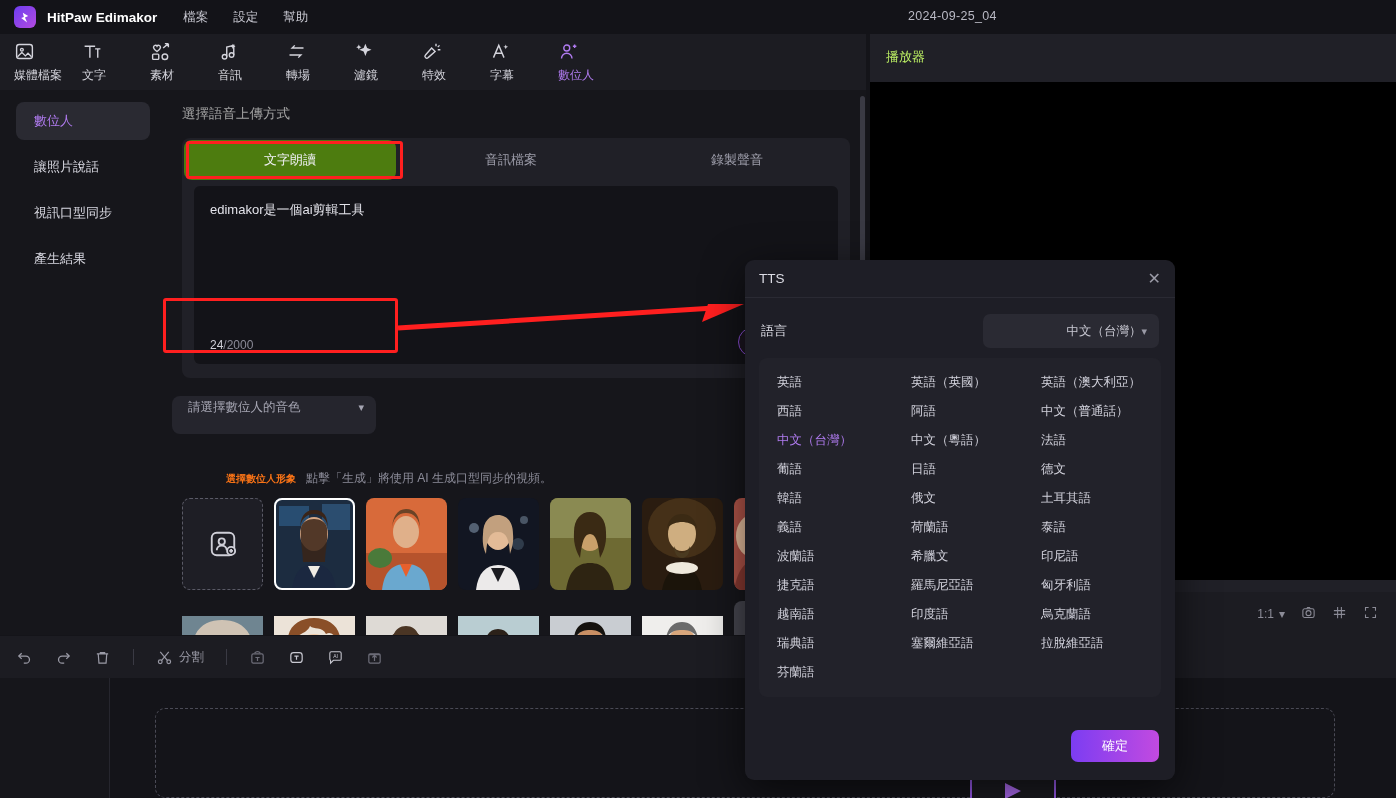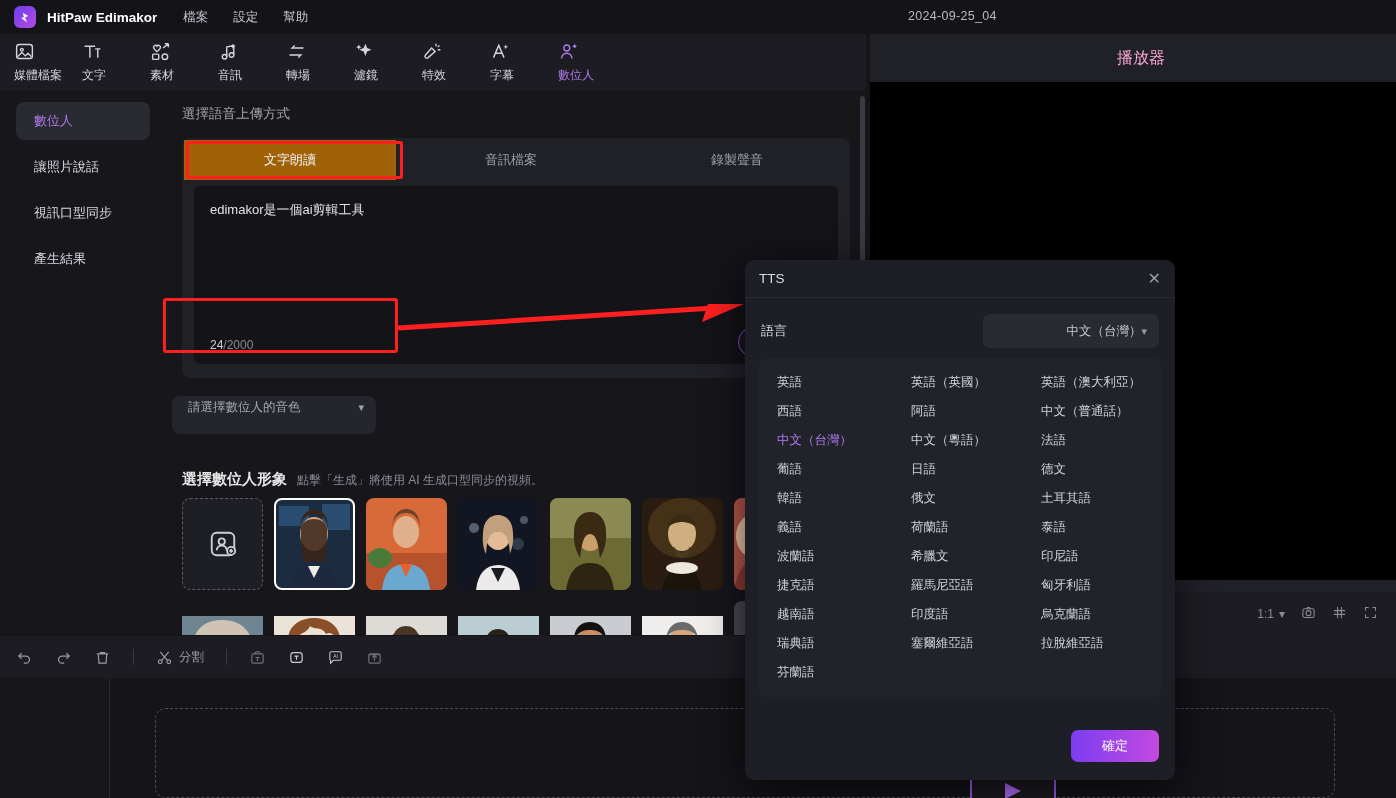--- a/index.html
+++ b/index.html
@@ -68,21 +68,21 @@
   .tabcard {
     position: absolute; left: 16px; top: 48px; width: 668px; height: 240px;
     background: #202027; border-radius: 8px;
   }
   .tabs { display: flex; height: 44px; }
   .tab {
     flex: 1; display: flex; align-items: center; justify-content: center;
     font-size: 13px; color: #9e9eab; cursor: pointer;
   }
   .tab.active {
-    background: #a16207; border-radius: 0; color: #f0f0f5; margin: 2px;
+    background: #4d7c0f; border-radius: 8px; color: #f0f0f5; margin: 2px;
     flex: 0 0 212px;
   }
   .ta-wrap {
     position: absolute; left: 12px; top: 48px; width: 644px; height: 178px;
     background: #131318; border-radius: 6px;
   }
   .ta-text { padding: 14px 16px; font-size: 13px; color: #e3e3ea; line-height: 1.5; }
   .ta-count { position: absolute; left: 16px; bottom: 12px; font-size: 12px; color: #8b8b97; }
   .ta-count b { color: #d0d0d8; font-weight: 400; }
   .tts-btn {
@@ -97,21 +97,21 @@
 
   .voice-select {
     position: absolute; left: 6px; top: 306px; width: 204px; height: 38px;
     background: #25252d; border-radius: 8px; display: flex; align-items: center;
     padding: 0 12px 15px 16px; cursor: pointer;
   }
   .voice-select .vs-text { font-size: 12.5px; color: #a5a5b2; flex: 1; }
   .voice-select .chev { color: #a5a5b2; font-size: 11px; }
 
   .avatar-head { position: absolute; left: 16px; top: 380px; display: flex; align-items: baseline; gap: 10px; }
-  .avatar-head .h { font-size: 15px; color: #e5e5e5; font-weight: 600; }
+  .avatar-head .h { font-size: 10px; color: #f97316; font-weight: 600; margin-left: 44px; }
   .avatar-head .s { font-size: 12px; color: #8c8c99; }
 
   .gallery { position: absolute; left: 16px; top: 408px; width: 690px; }
   .grow { display: flex; gap: 11px; margin-bottom: 11px; }
   .acell {
     width: 81px; height: 92px; border-radius: 8px; overflow: hidden;
     position: relative; flex: 0 0 81px; cursor: pointer;
   }
   .acell.sel { outline: 2px solid #fff; outline-offset: -2px; }
   .acell.add {
@@ -123,21 +123,21 @@
   .vscroll {
     position: absolute; left: 860px; top: 96px; width: 5px; height: 260px;
     background: #3a3a44; border-radius: 3px;
   }
 
   
   .preview {
     position: absolute; left: 870px; top: 34px; width: 526px; height: 565px;
     background: #202027;
   }
-  .preview-title { margin: 14px 0 0 16px; font-size: 16px; color: #f9a8d4; text-align: center; }
+  .preview-title { margin: 14px 0 0 16px; font-size: 13px; color: #bef264; }
   .preview-stage {
     position: absolute; left: 0; top: 48px; width: 526px; height: 498px; background: #000;
   }
   .preview-bar {
     position: absolute; left: 870px; top: 592px; width: 526px; height: 44px;
     background: #1c1c22; display: flex; align-items: center;
     justify-content: flex-end; gap: 16px; padding-right: 18px;
   }
   .ratio { font-size: 12px; color: #8b8b97; display: flex; align-items: center; gap: 5px; }
   .preview-bar svg { width: 15px; height: 15px; }

